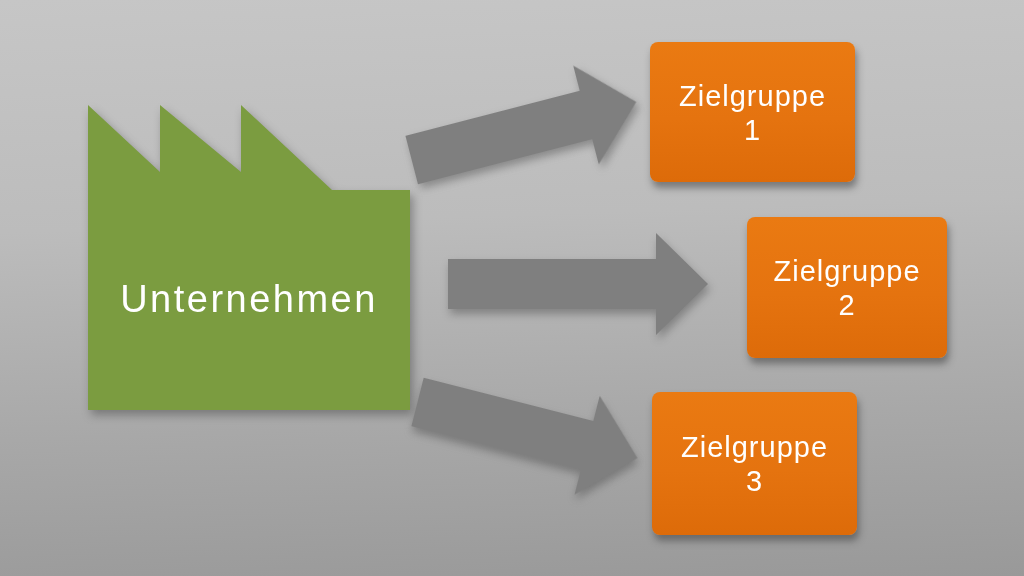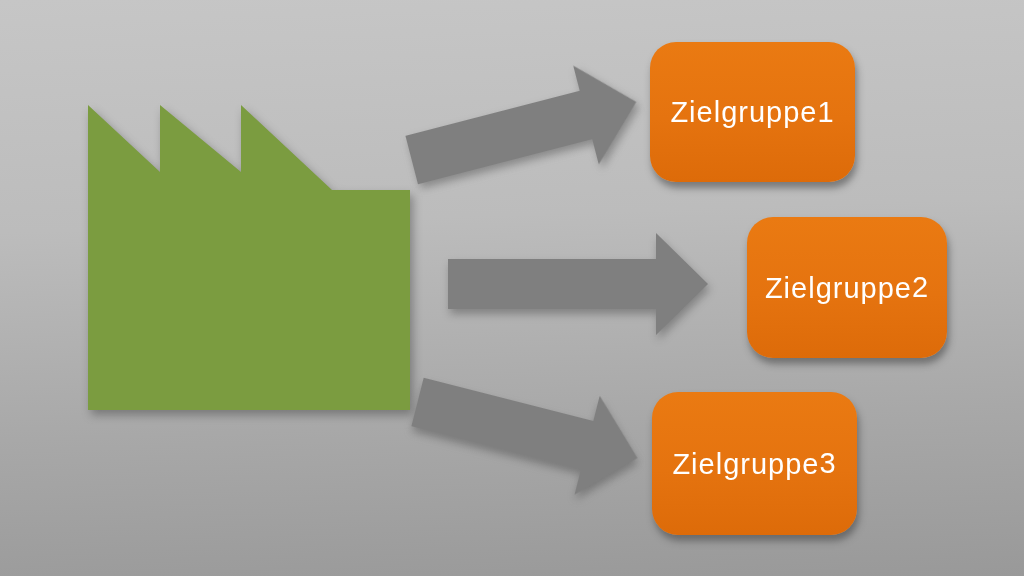--- a/index.html
+++ b/index.html
@@ -41,24 +41,25 @@
   .arrow-svg {
     position: absolute;
     filter: drop-shadow(2px 5px 4px rgba(70,70,70,0.45));
   }
   .arrow-top    { left: 408px; top: 80px;  transform: rotate(-14.5deg); }
   .arrow-middle { left: 448px; top: 233px; }
   .arrow-bottom { left: 414px; top: 379px; transform: rotate(14.3deg); }
   
   .target-box {
     position: absolute;
-    border-radius: 26px;
+    border-radius: 8px;
     background: linear-gradient(180deg, #ea7a12 0%, #e5730f 55%, #dd6b09 100%);
     box-shadow: 2px 6px 7px rgba(55,55,55,0.5);
     display: flex;
+    flex-direction: column;
     align-items: center;
     justify-content: center;
     color: #ffffff;
     text-align: center;
   }
   .target-box .line1 {
     font-size: 29px;
     letter-spacing: 1px;
     line-height: 36px;
     white-space: nowrap;
@@ -73,20 +74,21 @@
   .box-3 { left: 652px; top: 392px; width: 205px; height: 143px; }
 </style>
 </head>
 <body>
 
 <div class="stage">
 
   <svg class="factory-svg" width="322" height="305" viewBox="0 0 322 305">
     <polygon points="0,305 0,0 72,67 72,0 153,67 153,0 244,85 322,85 322,305" fill="#7b9c40"></polygon>
   </svg>
+  <div class="factory-label">Unternehmen</div>
 
   <svg class="arrow-svg arrow-top" width="232" height="102" viewBox="0 0 232 102">
     <polygon points="0,26 180,26 180,0 232,51 180,102 180,76 0,76" fill="#7f7f7f"></polygon>
   </svg>
 
   <svg class="arrow-svg arrow-middle" width="260" height="102" viewBox="0 0 260 102">
     <polygon points="0,26 208,26 208,0 260,51 208,102 208,76 0,76" fill="#7f7f7f"></polygon>
   </svg>
 
   <svg class="arrow-svg arrow-bottom" width="227" height="102" viewBox="0 0 227 102">

